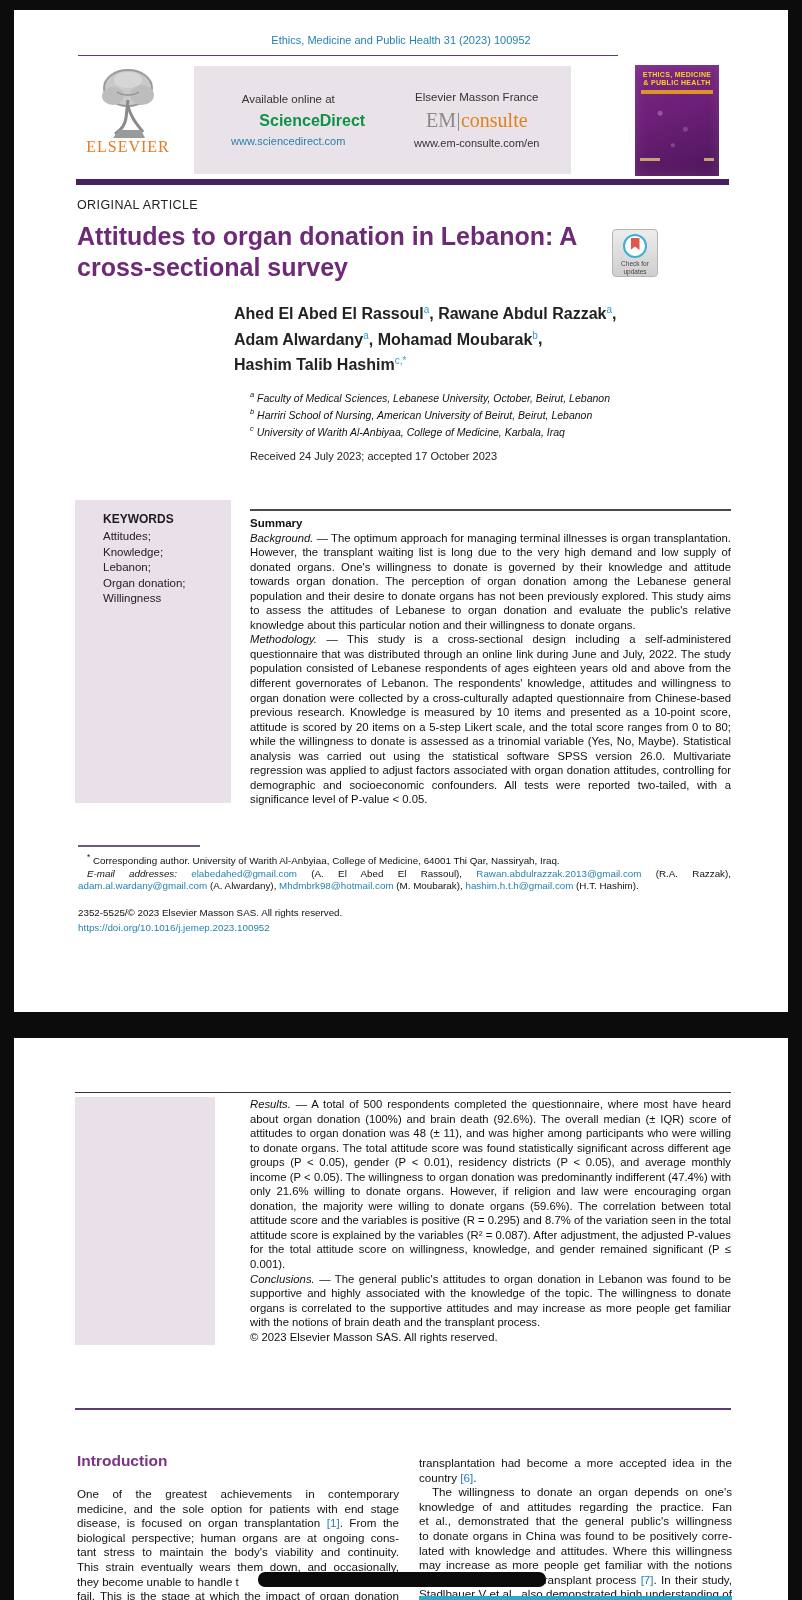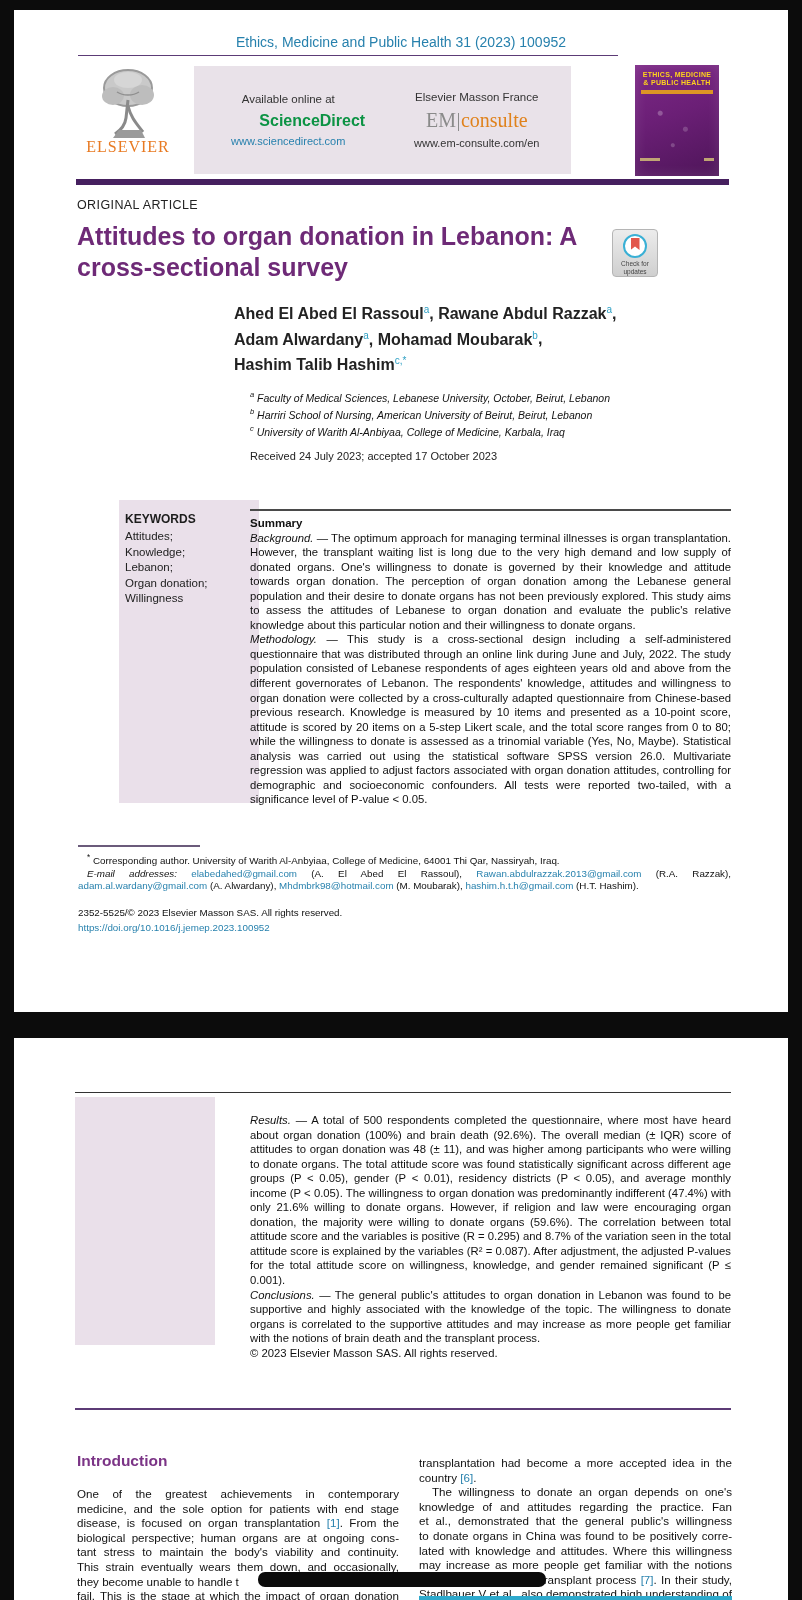--- a/index.html
+++ b/index.html
@@ -5,21 +5,21 @@
   html,body{margin:0;padding:0;background:#0c0c0c;}
   body{width:802px;height:1600px;position:relative;overflow:hidden;
        font-family:"Liberation Sans",sans-serif;color:#1a1a1a;
        -webkit-font-smoothing:antialiased;}
   .page{position:absolute;left:14px;width:774px;background:#ffffff;}
   #page1{top:10px;height:1002px;}
   #page2{top:1038px;height:562px;}
 
   
   .jref{position:absolute;top:24px;left:0;width:100%;text-align:center;
-        font-size:14px;color:#2781ad;}
+        font-size:11px;color:#2781ad;}
   .ruleThin{position:absolute;top:45px;left:64px;width:540px;height:1px;background:#5c3b76;}
   .banner{position:absolute;top:56px;left:0;width:100%;height:108px;}
   .elsBlock{position:absolute;left:62px;top:0;width:104px;height:108px;text-align:center;}
   .elsBlock svg{display:block;margin:0 auto;}
   .elsWord{font-family:"Liberation Serif",serif;font-size:16px;letter-spacing:1px;
            color:#e87a22;margin-top:-2px;}
   .midBox{position:absolute;left:180px;top:0;width:377px;height:108px;background:#e9e2e9;
           display:flex;align-items:center;}
   .midCol{flex:1;text-align:center;}
   .avail{font-size:11.5px;color:#333;margin-bottom:7px;}
@@ -63,22 +63,22 @@
 
   .authors{position:absolute;top:289px;left:220px;width:390px;font-size:16px;line-height:21px;
            font-weight:700;color:#222;}
   .authors sup{color:#2fa0c4;font-weight:400;font-size:10px;}
   .affils{position:absolute;top:378px;left:236px;width:490px;font-style:italic;
           font-size:10.5px;line-height:13.5px;color:#111;}
   .affils sup{font-size:7.5px;}
   .received{position:absolute;top:440px;left:236px;font-size:11px;color:#222;}
 
   
-  .kwBox{position:absolute;top:490px;left:61px;width:140px;height:303px;background:#eae0ea;
-         box-sizing:border-box;padding:12px 10px 0 6px;margin-left:44px;}
+  .kwBox{position:absolute;top:490px;left:61px;width:156px;height:303px;background:#eae0ea;
+         box-sizing:border-box;padding:12px 10px 0 28px;}
   .kwHead{font-size:12px;font-weight:bold;margin-bottom:3px;color:#1d1d1d;}
   .kwItem{font-size:11.5px;line-height:15.5px;color:#222;}
   .sumRule{position:absolute;top:499px;left:236px;width:481px;height:1.5px;background:#4a4a4a;}
   .absBlock{position:absolute;left:236px;width:481px;font-size:11.3px;line-height:14.55px;
             text-align:justify;color:#111;}
   #sumBlock{top:506px;}
   .absHead{font-weight:bold;font-size:11.5px;}
   .absBlock p{margin:0;}
   .lead{font-style:italic;}
 
@@ -89,21 +89,21 @@
   .fnBlock .ind{text-indent:9px;}
   .fnEmailLabel{font-style:italic;}
   a.tlink,.maillink{color:#2781ad;text-decoration:none;cursor:pointer;}
   .doi{position:absolute;top:884px;left:64px;font-size:9.8px;color:#2781ad;cursor:pointer;margin-top:28px;}
   .issn{position:absolute;top:897px;left:64px;font-size:9.8px;color:#111;}
 
   
   .runHead{position:absolute;top:28px;left:0;width:100%;text-align:center;font-size:11px;color:#222;}
   .runRule{position:absolute;top:54px;left:61px;width:656px;height:1px;background:#333;}
   .kwBox2{position:absolute;top:59px;left:61px;width:140px;height:248px;background:#eae0ea;}
-  #resBlock{top:75px;}
+  #resBlock{top:59px;}
   .copyrightLine{margin-top:0;}
   .ruleIntro{position:absolute;top:370px;left:61px;width:656px;height:2px;background:#5c3b76;}
   .introHead{position:absolute;top:414px;left:63px;font-size:15.5px;font-weight:700;color:#7b3486;}
   .col{position:absolute;font-size:11.6px;line-height:14.6px;color:#111;}
   #colL{top:449px;left:63px;width:322px;}
   #colR{top:418px;left:405px;width:313px;}
   .tl{text-align:justify;text-align-last:justify;white-space:normal;}
   .tl.last{text-align-last:left;}
   .tl.indent{text-indent:13px;}
   .ref{color:#2781ad;}

